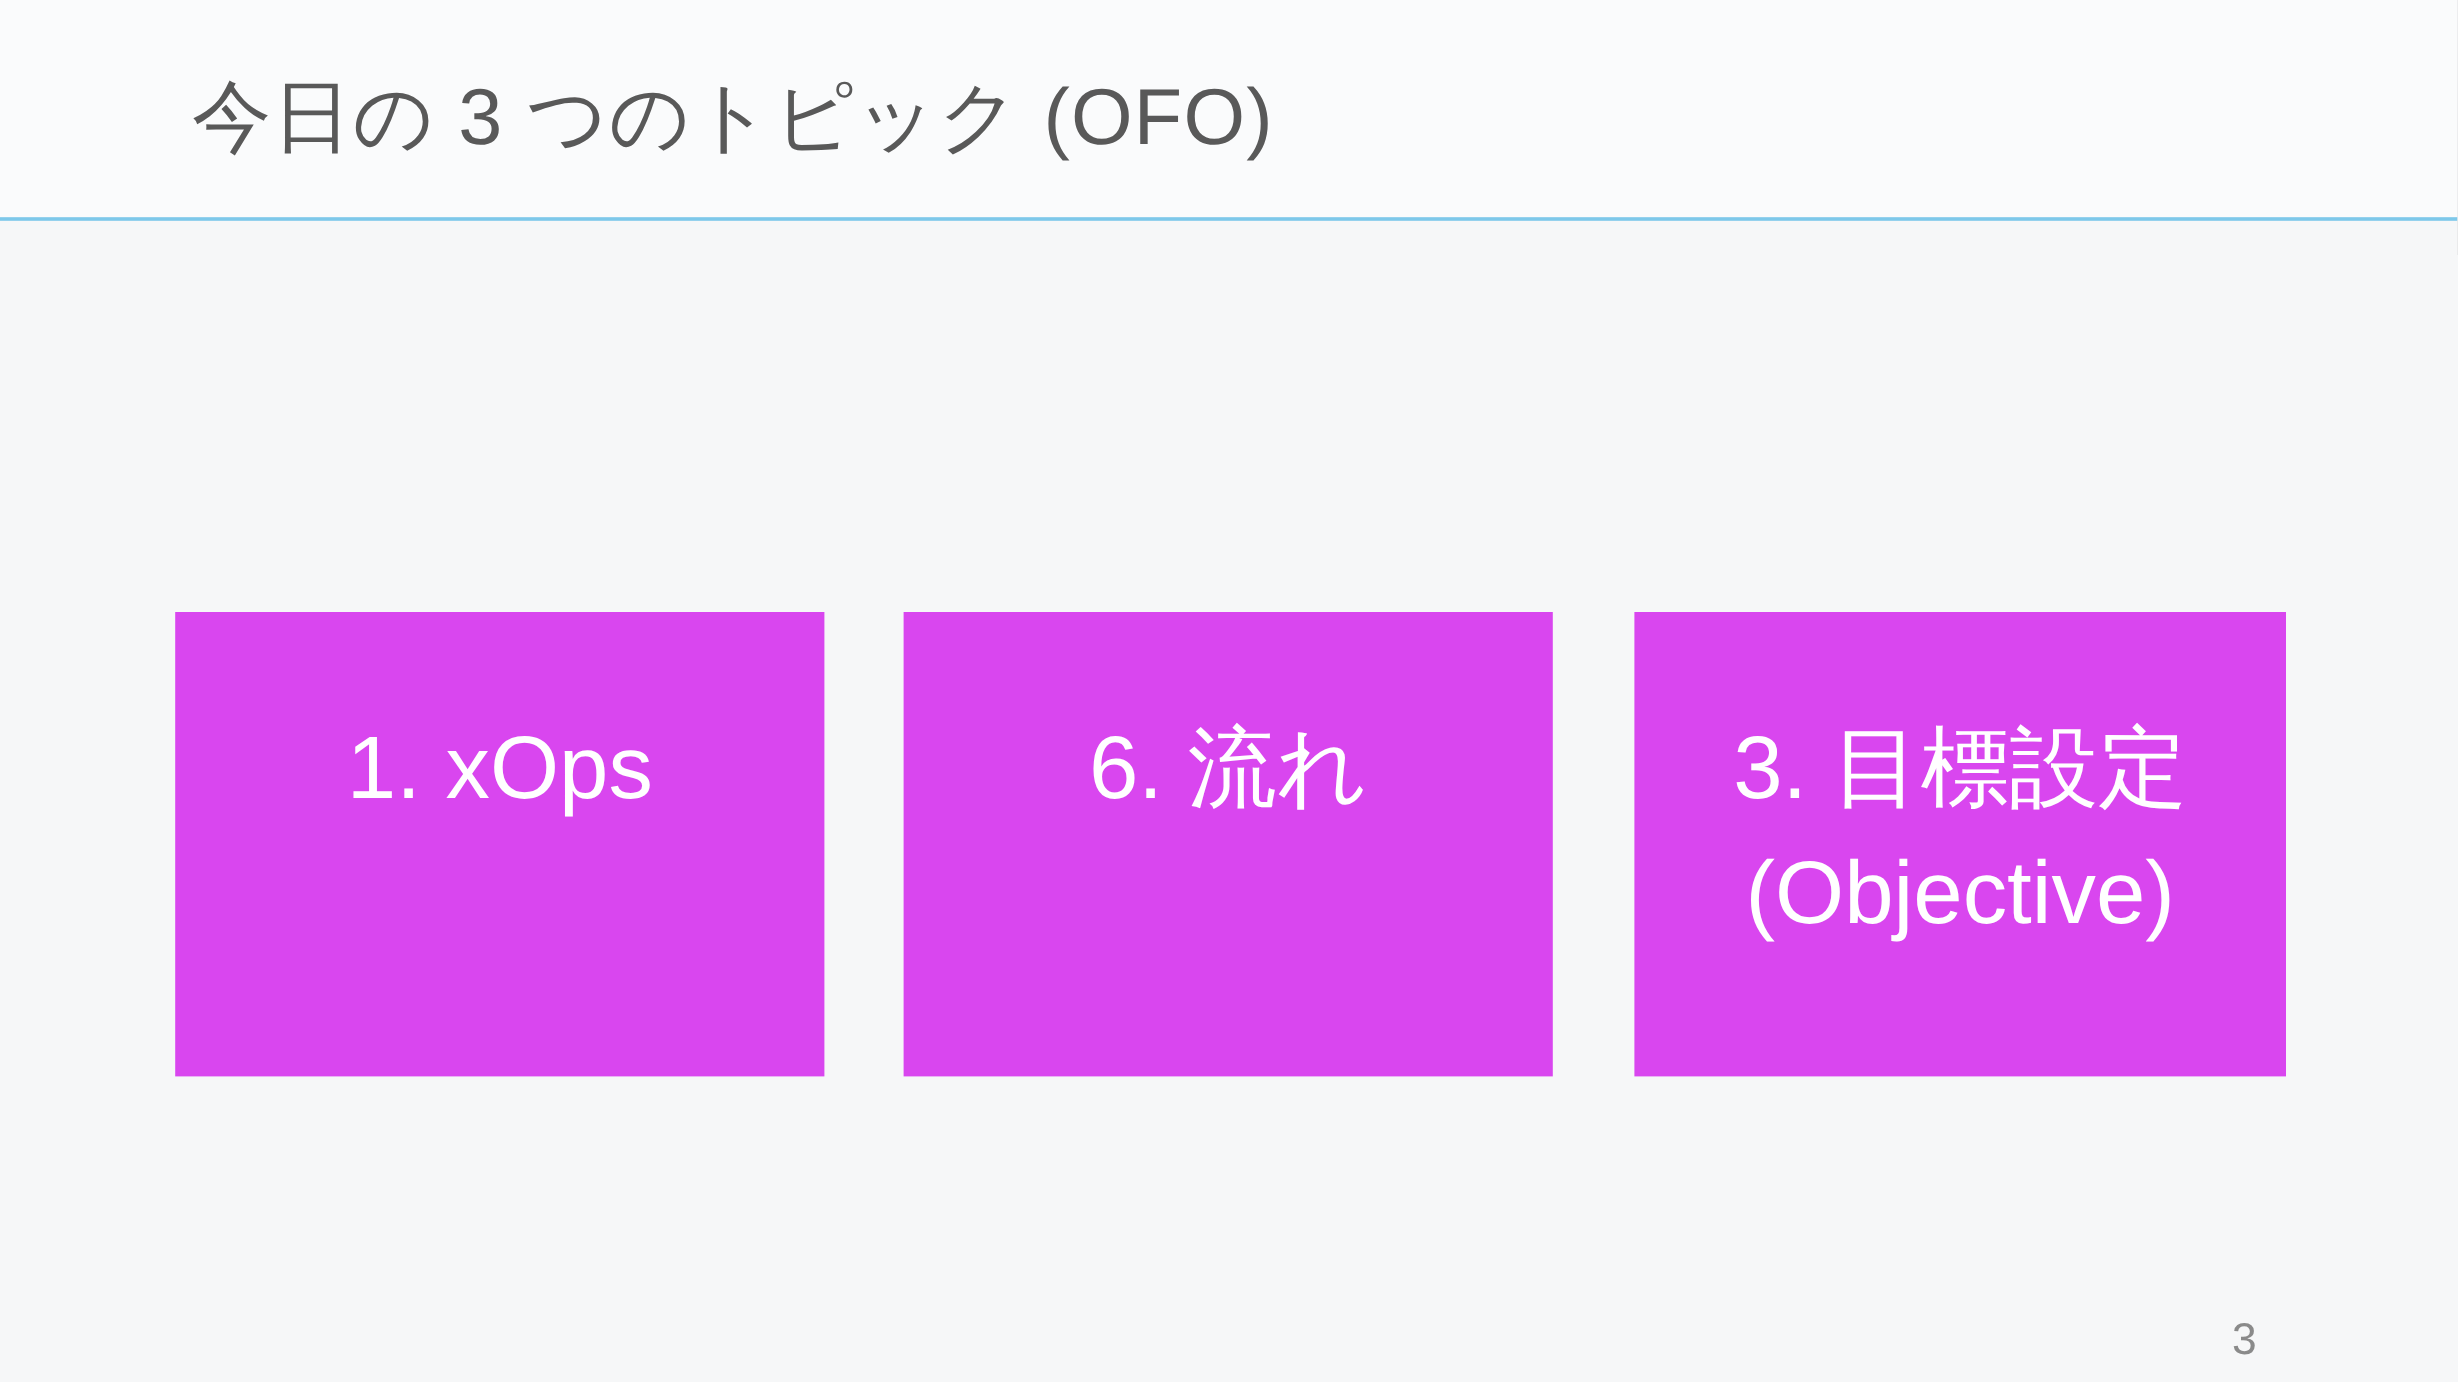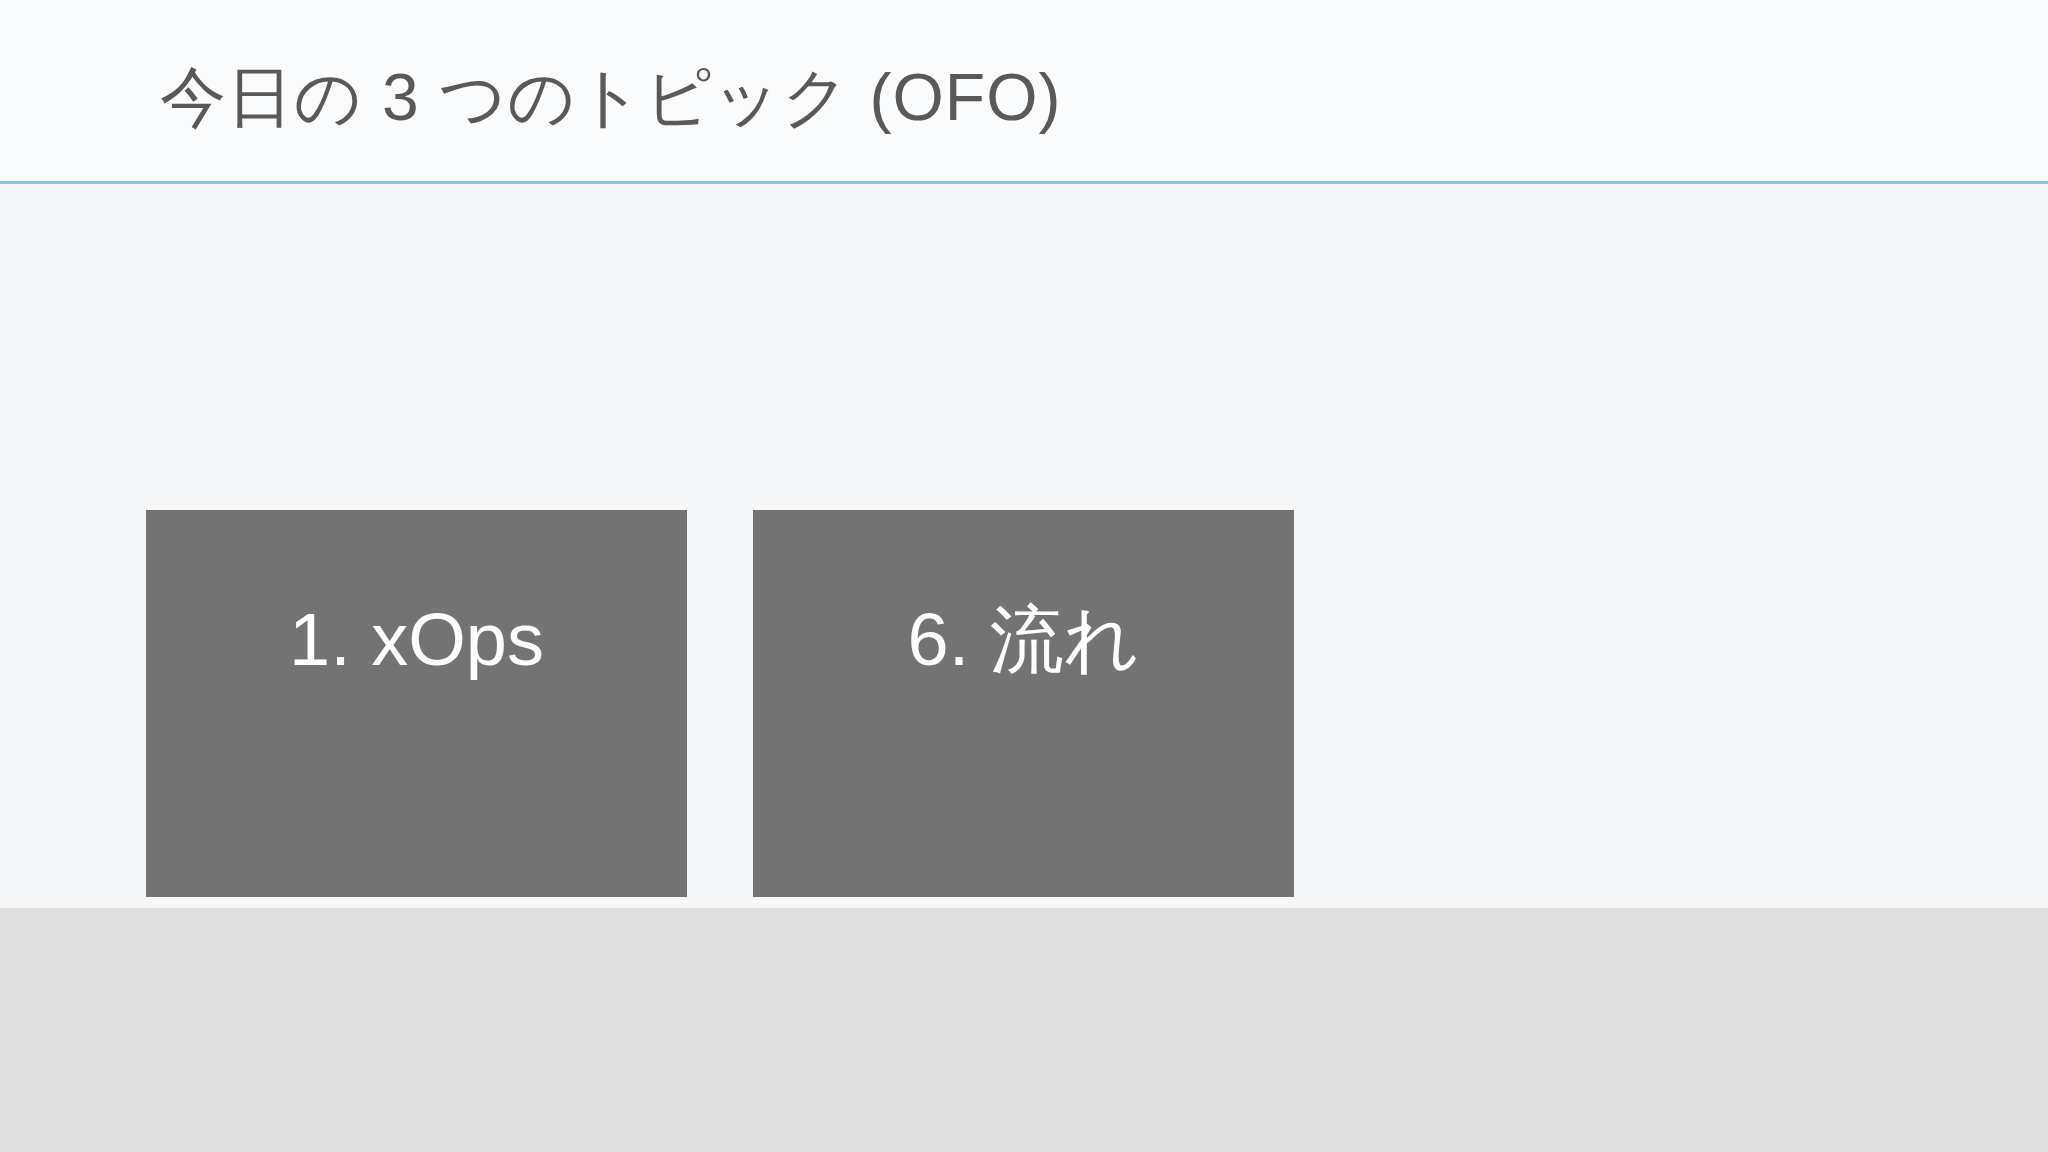--- a/index.html
+++ b/index.html
@@ -3,21 +3,21 @@
 <meta charset="utf-8">
 <style>
   html, body {
     margin: 0;
     padding: 0;
     background: #e0e0e0;
   }
   .slide {
     position: relative;
     width: 2048px;
-    height: 908px;
+    height: 1152px;
     background: #f6f7f8;
     font-family: "Liberation Sans", "DejaVu Sans", sans-serif;
     overflow: hidden;
   }
   .header-band {
     position: absolute;
     top: 0;
     left: 0;
     width: 2048px;
     height: 181px;
@@ -40,21 +40,21 @@
     top: 181px;
     left: 0;
     width: 2048px;
     height: 3px;
     background: #7dc8ea;
   }
   .topic-box {
     position: absolute;
     top: 510px;
     height: 387px;
-    background: #737373;
+    background: #d946ef;
     color: #ffffff;
     box-sizing: border-box;
     padding-top: 78px;
     display: flex;
     flex-direction: column;
     align-items: center;
     text-align: center;
     font-size: 74px;
     line-height: 104px;
     font-weight: 400;
@@ -88,16 +88,20 @@
 
   <div class="topic-box topic-box-1">
     <span class="topic-line">1. xOps</span>
     <span class="topic-line"></span>
   </div>
 
   <div class="topic-box topic-box-2">
     <span class="topic-line">6. 流れ</span>
   </div>
 
+  <div class="topic-box topic-box-3">
+    <span class="topic-line">3. 目標設定</span>
+    <span class="topic-line">(Objective)</span>
+  </div>
 
   <div class="page-number">3</div>
 
 </div>
 
 </body></html>

